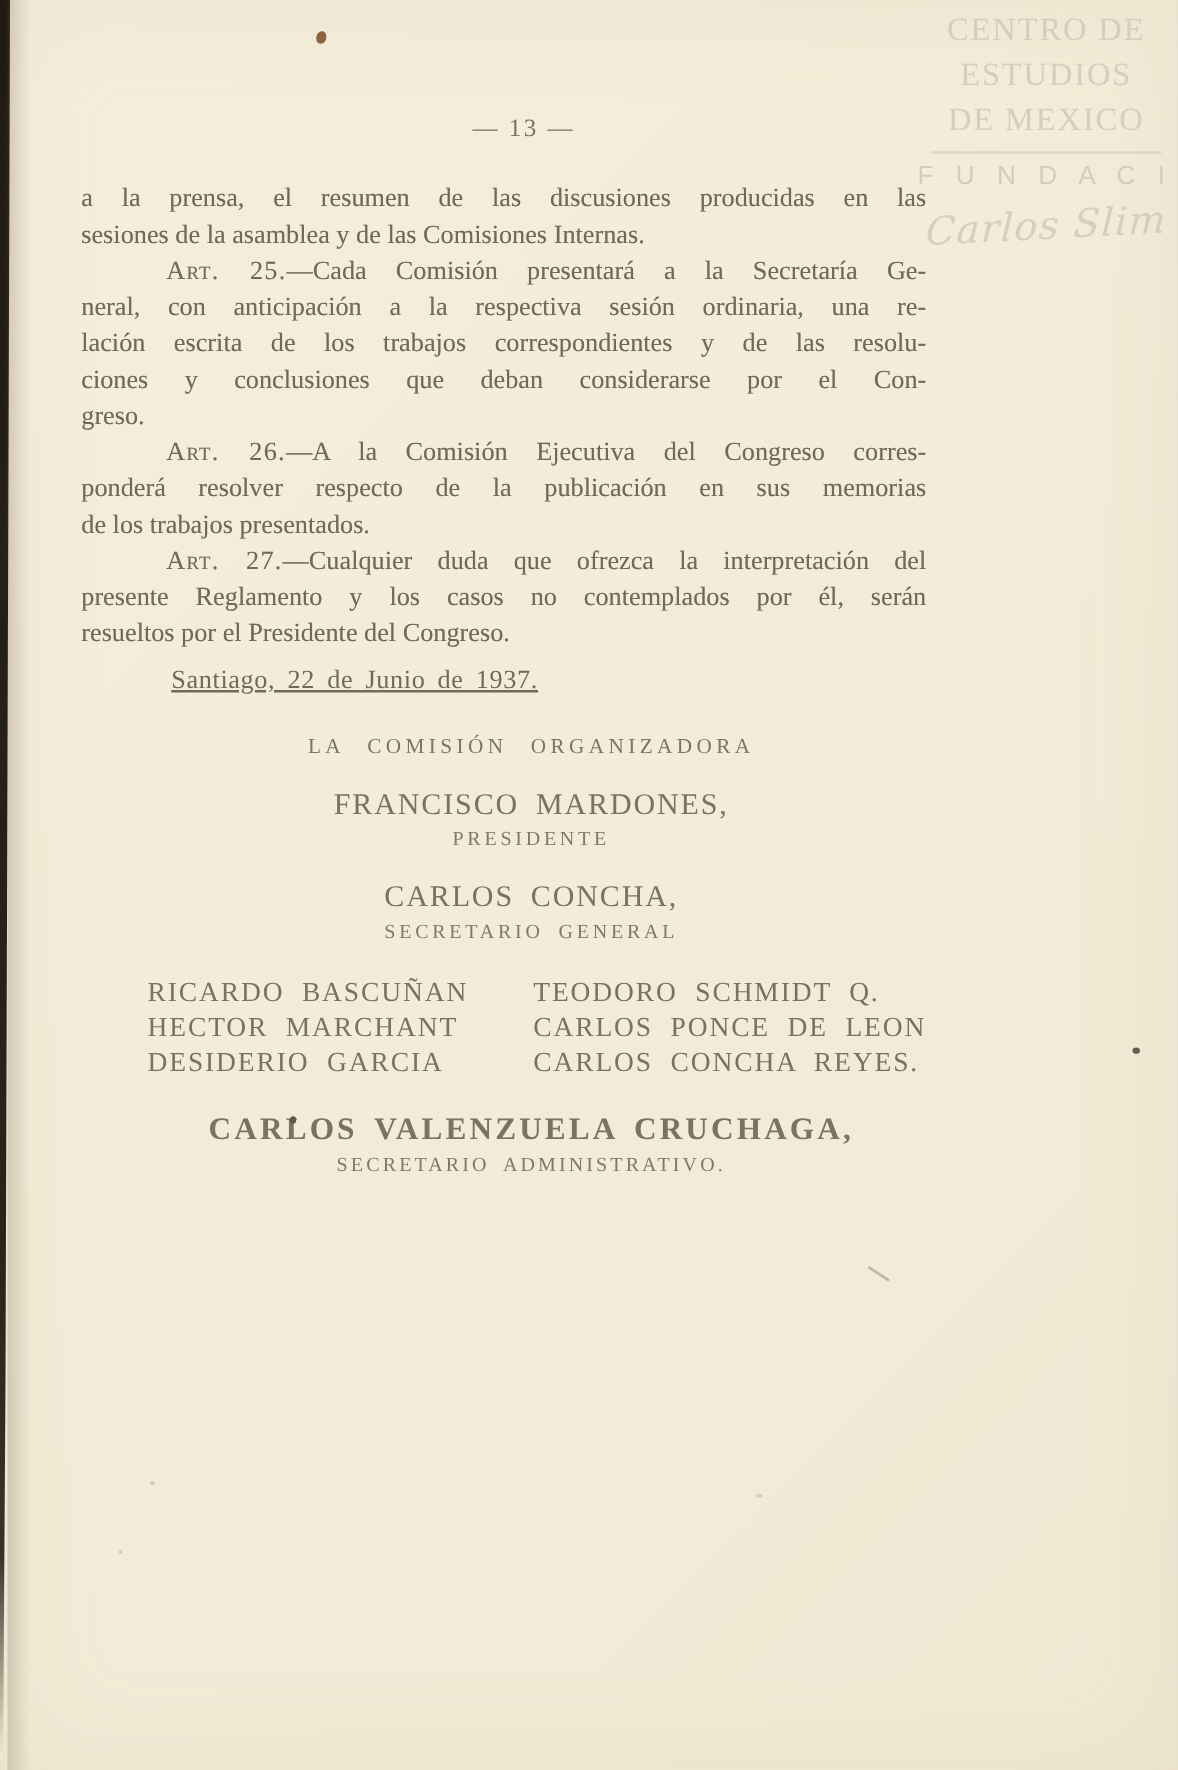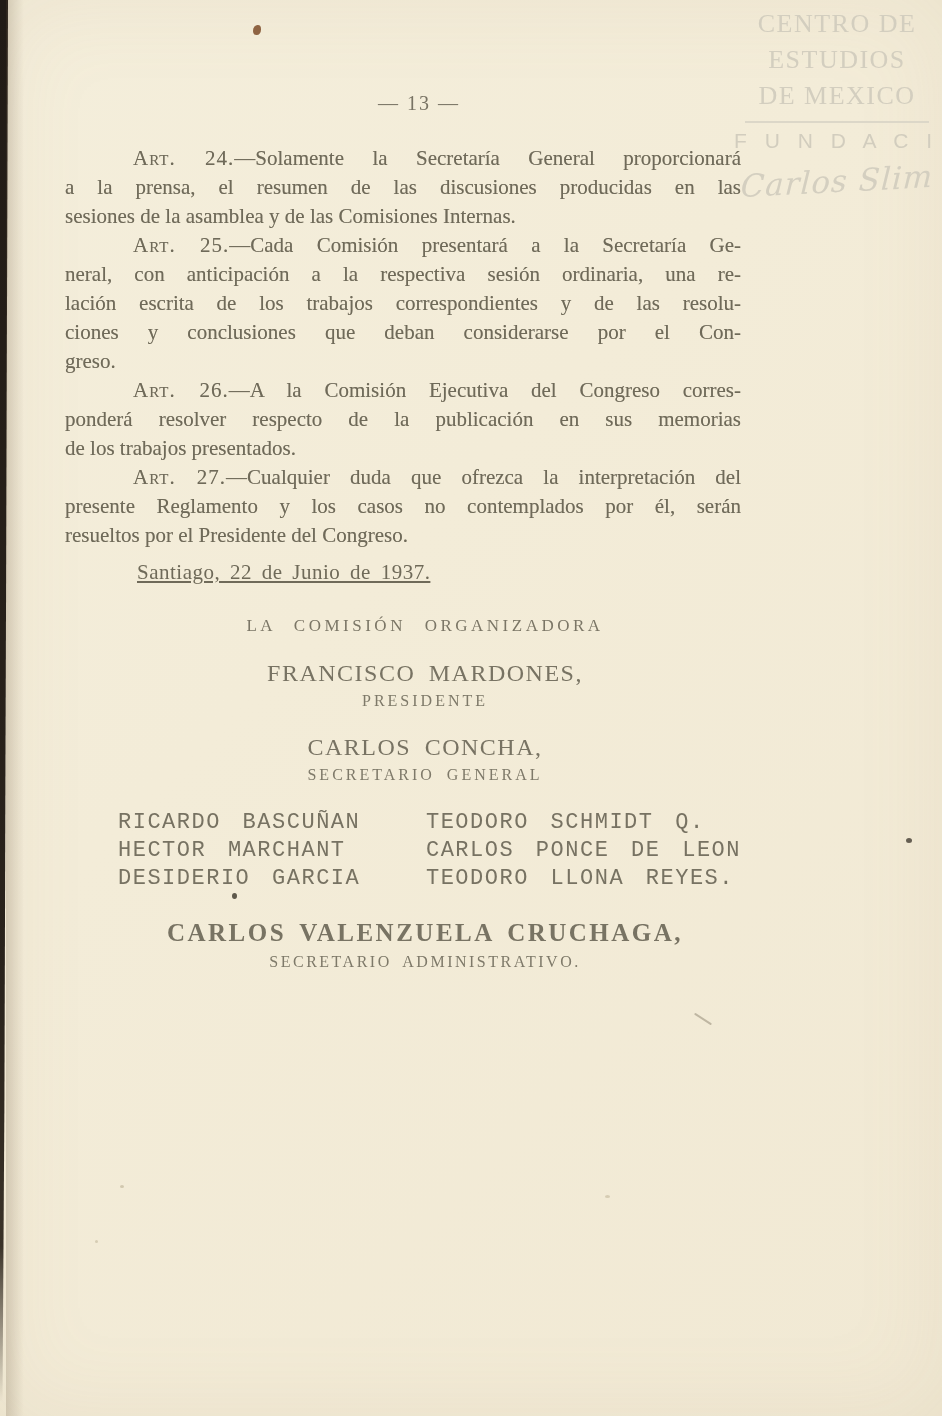--- a/index.html
+++ b/index.html
@@ -82,21 +82,21 @@
   .name-lg{
     margin-top:24px;font-size:24px;letter-spacing:1.5px;word-spacing:6px;
     color:#787363;
   }
   .title-sm{
     margin-top:5px;font-size:16px;letter-spacing:3px;word-spacing:5px;
     color:#7e7969;
   }
   .members{
     display:flex;margin-top:25px;padding-left:53px;
-    text-align:left;transform:none;color:#777262;font-family:Liberation Mono, monospace;
+    text-align:left;transform:none;color:#777262;
   }
   .col-left{width:310px;}
   .col-right{flex:1;margin-left:28px;}
   .member{
     font-size:22px;line-height:28px;letter-spacing:1.5px;word-spacing:7px;
     white-space:nowrap;
   }
   .admin-name{
     margin-top:26px;font-size:25px;letter-spacing:2.5px;word-spacing:5px;
     color:#787363;
@@ -145,21 +145,20 @@
     <div class="wm-signature">Carlos Slim</div>
   </div>
 
   <div class="content">
 
     <div class="page-number">— 13 —</div>
 
     <div class="body-text">
 
       <div class="article">
-        <div class="line first"><span class="art-prefix">Art. 24.</span><span>—Solamente la Secretaría General proporcionará</span></div>
         <div class="line">a la prensa, el resumen de las discusiones producidas en las</div>
         <div class="line last">sesiones de la asamblea y de las Comisiones Internas.</div>
       </div>
 
       <div class="article">
         <div class="line first"><span class="art-prefix">Art. 25.</span><span>—Cada Comisión presentará a la Secretaría Ge-</span></div>
         <div class="line">neral, con anticipación a la respectiva sesión ordinaria, una re-</div>
         <div class="line">lación escrita de los trabajos correspondientes y de las resolu-</div>
         <div class="line">ciones y conclusiones que deban considerarse por el Con-</div>
         <div class="line last">greso.</div>
@@ -191,21 +190,21 @@
 
     <div class="members">
       <div class="col-left">
         <div class="member">RICARDO BASCUÑAN</div>
         <div class="member">HECTOR MARCHANT</div>
         <div class="member">DESIDERIO GARCIA</div>
       </div>
       <div class="col-right">
         <div class="member">TEODORO SCHMIDT Q.</div>
         <div class="member">CARLOS PONCE DE LEON</div>
-        <div class="member">TEODORO LLONA REYES.</div>
+        <div class="member">CARLOS CONCHA REYES.</div>
       </div>
     </div>
 
     <div class="sig">
       <div class="admin-name">CARLOS VALENZUELA CRUCHAGA,</div>
       <div class="admin-title">SECRETARIO ADMINISTRATIVO.</div>
     </div>
 
   </div>
 

